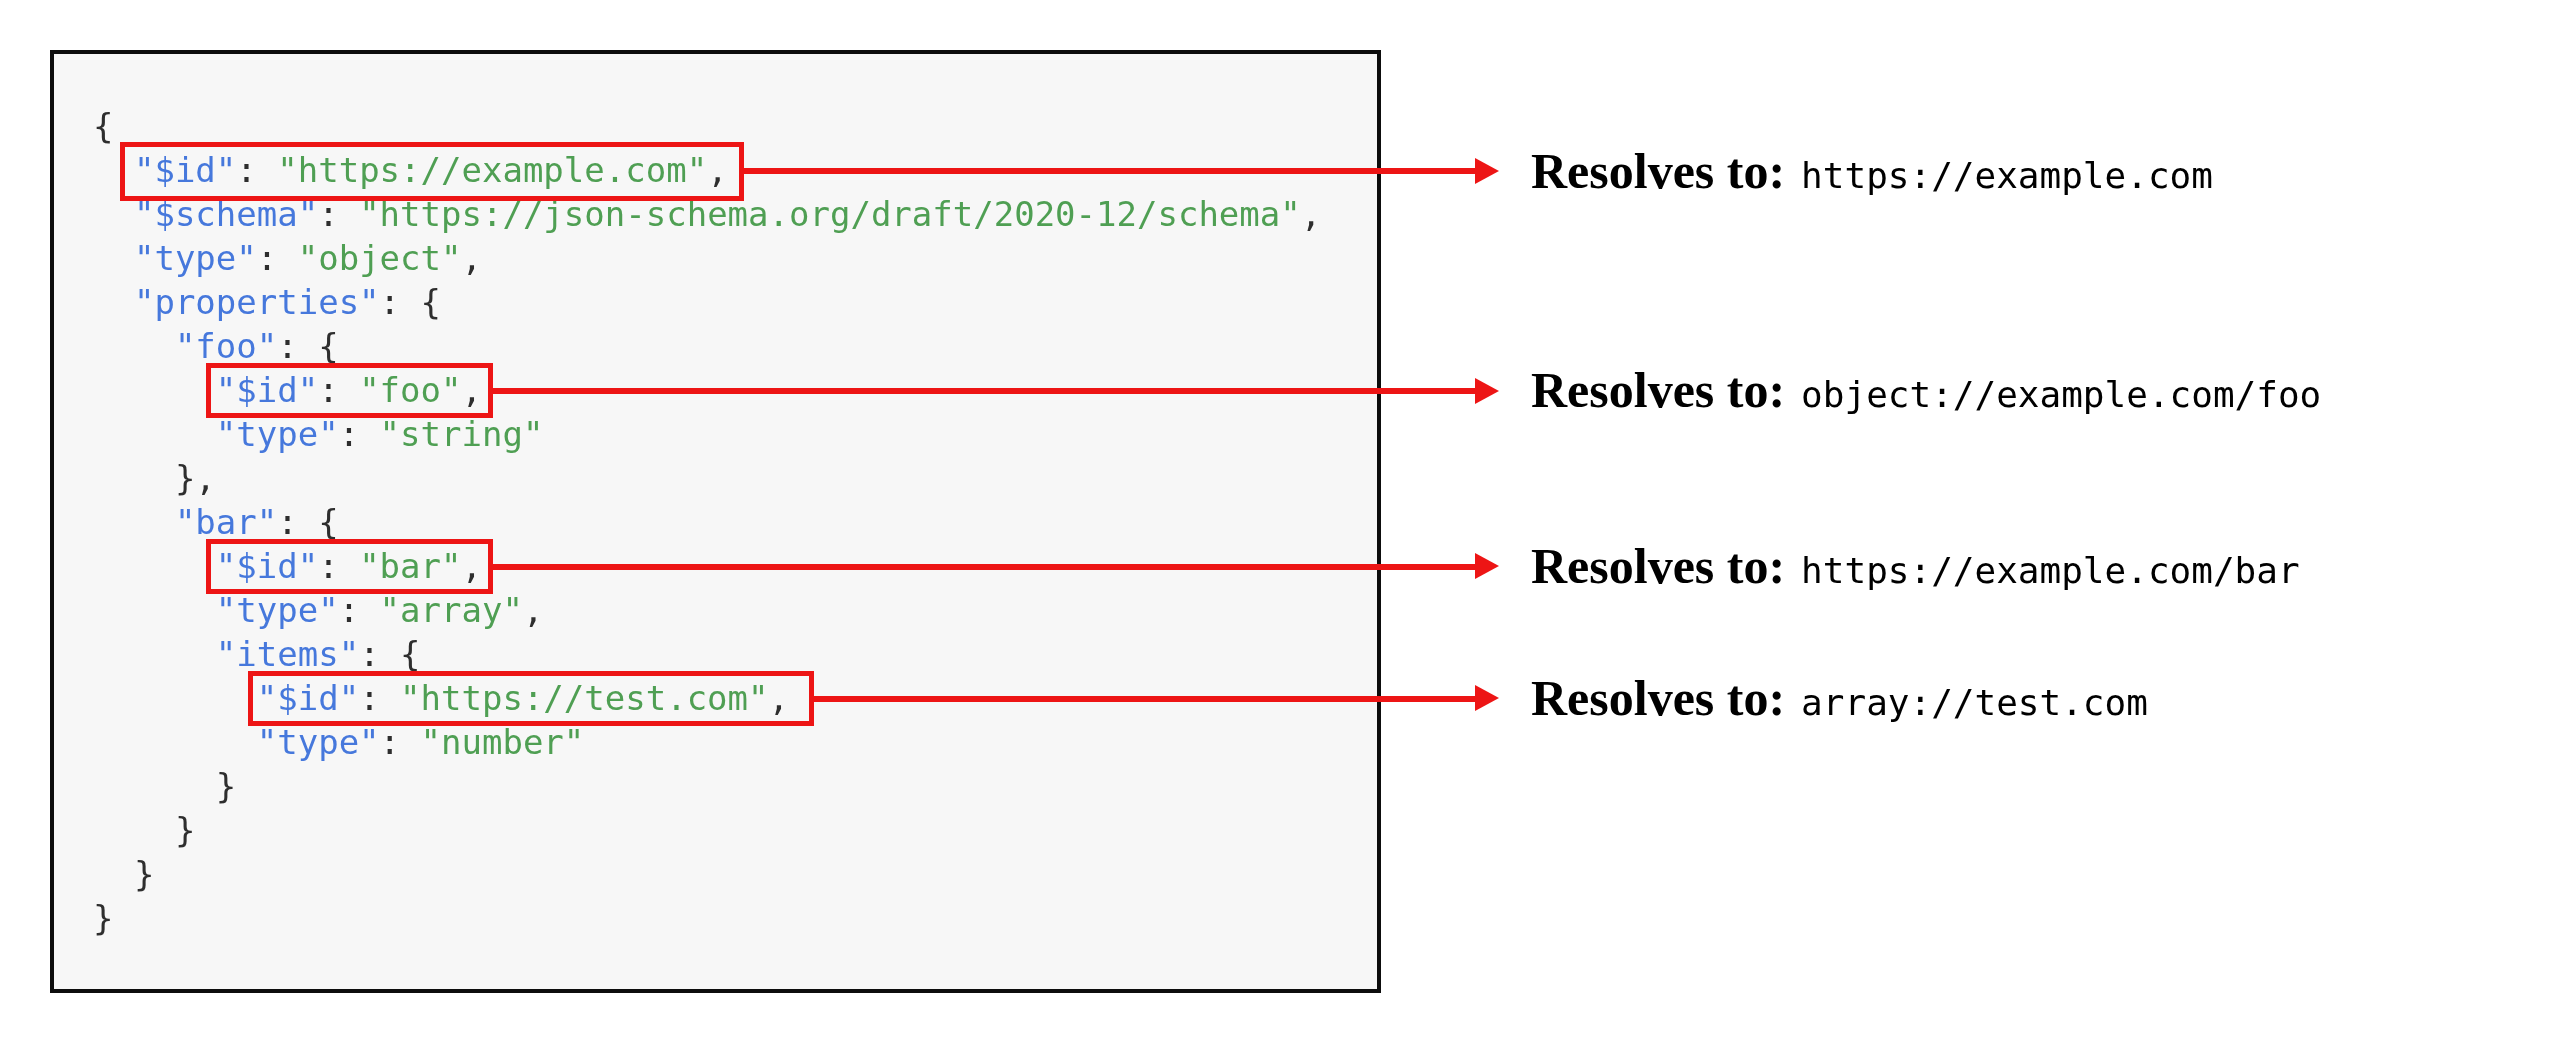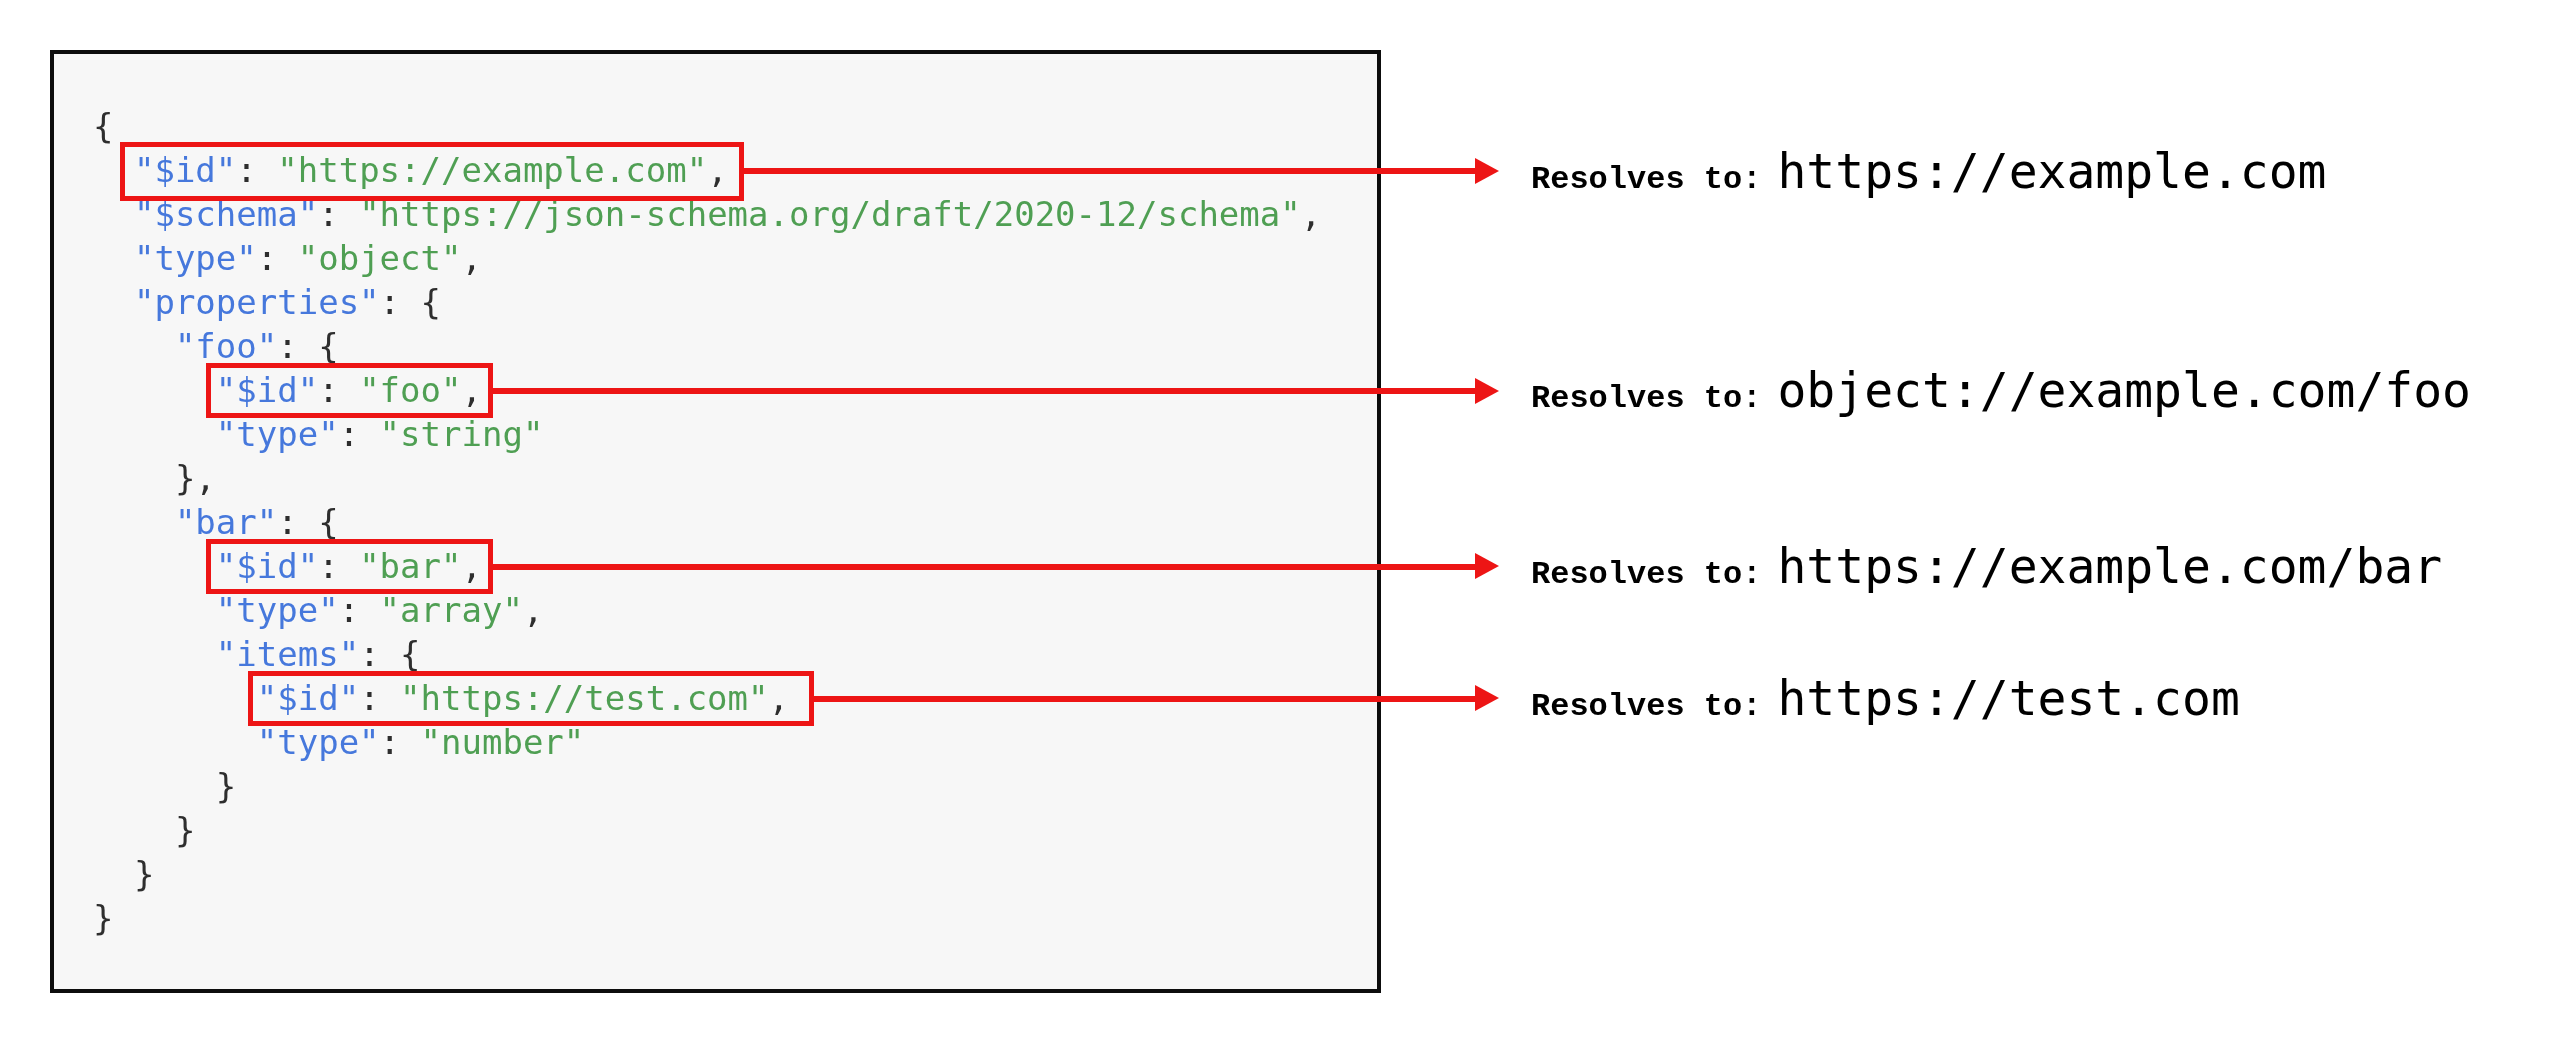--- a/index.html
+++ b/index.html
@@ -50,27 +50,27 @@
     border-left:24.4px solid var(--hl,#ed1515);
   }
   
   .resolve-row {
     position:absolute; left:1531px;
     transform:translateY(-50%);
     white-space:nowrap;
     color:var(--ann,#000000);
   }
   .resolve-label {
-    font-family:Liberation Mono, monospace;
+    font-family:Liberation Serif, serif;
     font-weight:700;
-    font-size:32px;
+    font-size:50px;
   }
   .resolve-url {
     font-family:"DejaVu Sans Mono", monospace;
-    font-size:48px;
+    font-size:36px;
     margin-left:16px;
   }
 </style>
 </head>
 <body>
 
 <div class="canvas">
 
   <div class="code-box">
     <pre class="code"><div class="code-line"><span class="tok-p">{</span></div><div class="code-line"><span class="tok-p">  </span><span class="tok-k">"$id"</span><span class="tok-p">: </span><span class="tok-s">"https://example.com"</span><span class="tok-p">,</span></div><div class="code-line"><span class="tok-p">  </span><span class="tok-k">"$schema"</span><span class="tok-p">: </span><span class="tok-s">"https://json-schema.org/draft/2020-12/schema"</span><span class="tok-p">,</span></div><div class="code-line"><span class="tok-p">  </span><span class="tok-k">"type"</span><span class="tok-p">: </span><span class="tok-s">"object"</span><span class="tok-p">,</span></div><div class="code-line"><span class="tok-p">  </span><span class="tok-k">"properties"</span><span class="tok-p">: {</span></div><div class="code-line"><span class="tok-p">    </span><span class="tok-k">"foo"</span><span class="tok-p">: {</span></div><div class="code-line"><span class="tok-p">      </span><span class="tok-k">"$id"</span><span class="tok-p">: </span><span class="tok-s">"foo"</span><span class="tok-p">,</span></div><div class="code-line"><span class="tok-p">      </span><span class="tok-k">"type"</span><span class="tok-p">: </span><span class="tok-s">"string"</span></div><div class="code-line"><span class="tok-p">    },</span></div><div class="code-line"><span class="tok-p">    </span><span class="tok-k">"bar"</span><span class="tok-p">: {</span></div><div class="code-line"><span class="tok-p">      </span><span class="tok-k">"$id"</span><span class="tok-p">: </span><span class="tok-s">"bar"</span><span class="tok-p">,</span></div><div class="code-line"><span class="tok-p">      </span><span class="tok-k">"type"</span><span class="tok-p">: </span><span class="tok-s">"array"</span><span class="tok-p">,</span></div><div class="code-line"><span class="tok-p">      </span><span class="tok-k">"items"</span><span class="tok-p">: {</span></div><div class="code-line"><span class="tok-p">        </span><span class="tok-k">"$id"</span><span class="tok-p">: </span><span class="tok-s">"https://test.com"</span><span class="tok-p">,</span></div><div class="code-line"><span class="tok-p">        </span><span class="tok-k">"type"</span><span class="tok-p">: </span><span class="tok-s">"number"</span></div><div class="code-line"><span class="tok-p">      }</span></div><div class="code-line"><span class="tok-p">    }</span></div><div class="code-line"><span class="tok-p">  }</span></div><div class="code-line"><span class="tok-p">}</span></div></pre>
@@ -101,17 +101,17 @@
   <div class="resolve-row" style="top:171px;">
     <span class="resolve-label">Resolves to:</span><span class="resolve-url">https://example.com</span>
   </div>
   <div class="resolve-row" style="top:390px;">
     <span class="resolve-label">Resolves to:</span><span class="resolve-url">object://example.com/foo</span>
   </div>
   <div class="resolve-row" style="top:566px;">
     <span class="resolve-label">Resolves to:</span><span class="resolve-url">https://example.com/bar</span>
   </div>
   <div class="resolve-row" style="top:698px;">
-    <span class="resolve-label">Resolves to:</span><span class="resolve-url">https://test.com</span>
+    <span class="resolve-label">Resolves to:</span><span class="resolve-url">array://test.com</span>
   </div>
 
 </div>
 
 
 </body></html>

